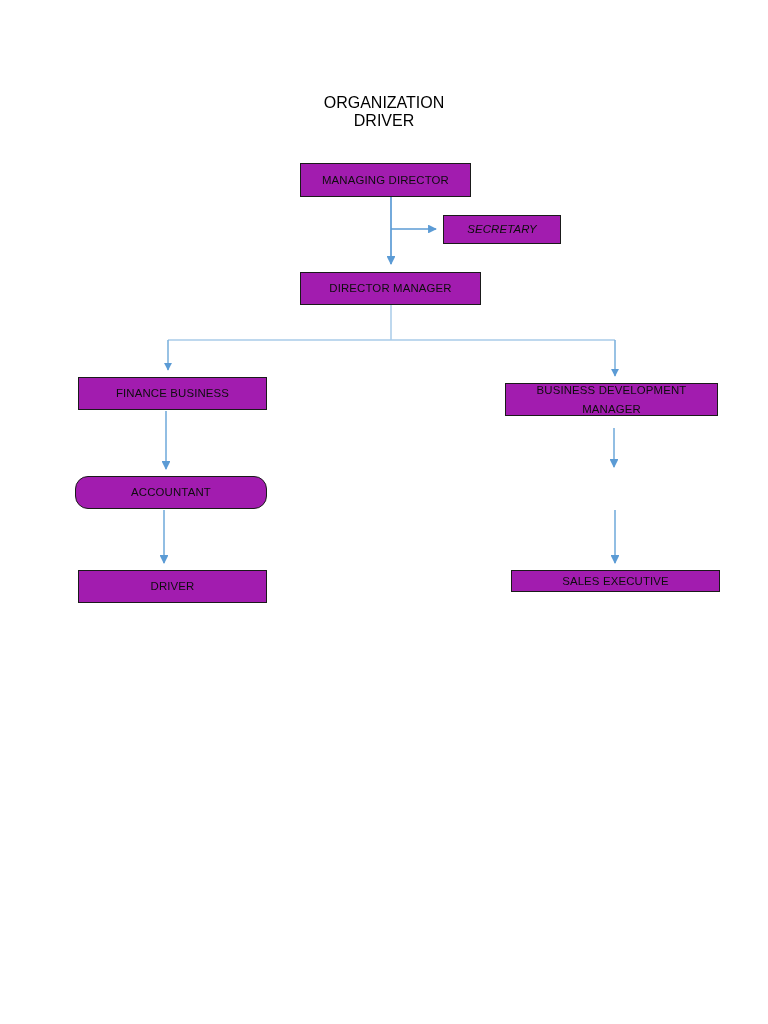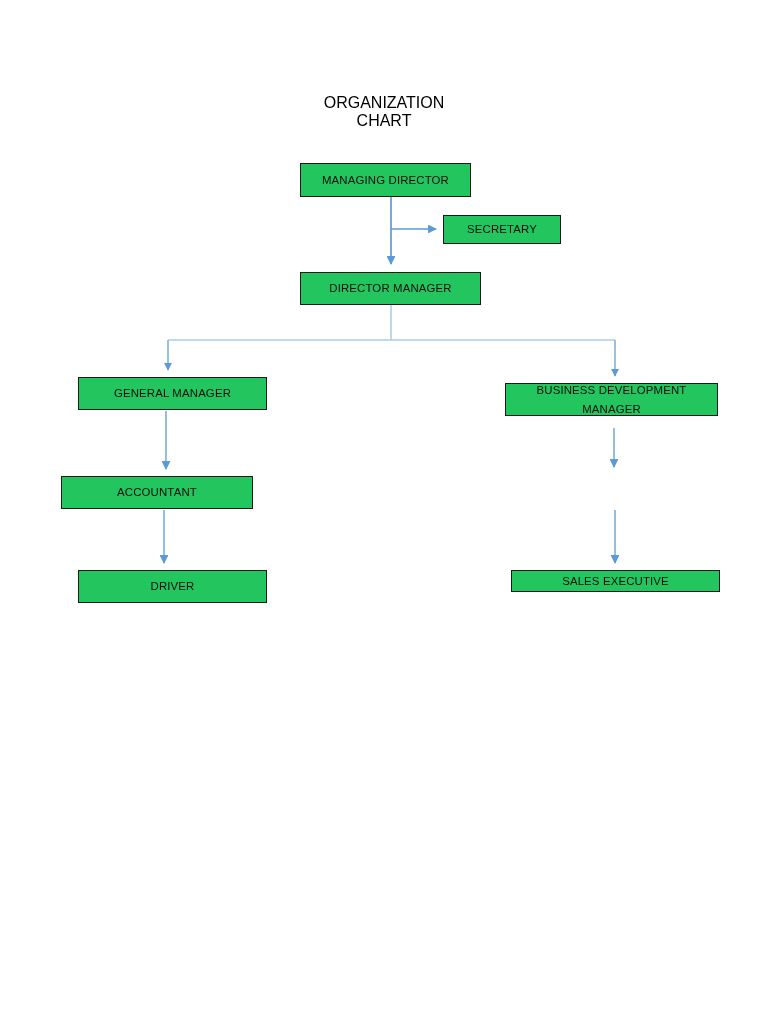--- a/index.html
+++ b/index.html
@@ -26,21 +26,21 @@
     position: absolute;
     left: 299px;
     top: 94px;
     width: 170px;
     text-align: center;
   }
   .node {
     position: absolute;
     box-sizing: border-box;
     border: 1.4px solid #1a1a1a;
-    background: #22c55e;
+    background: #a21caf;
     display: flex;
     align-items: center;
     justify-content: center;
     text-align: center;
     font-size: 11.4px;
     color: #0d0d0d;
     letter-spacing: 0.15px;
     line-height: 1.65;
     padding: 0 6px;
     z-index: 3;
@@ -54,21 +54,21 @@
     z-index: 1;
     pointer-events: none;
   }
 </style>
 </head>
 <body>
 
 <div id="page">
 
   <div id="title-wrap">
-    <span class="t-inner">ORGANIZATION CHART</span>
+    <span class="t-inner">ORGANIZATION DRIVER</span>
   </div>
 
   <svg id="connectors" viewBox="0 0 768 1024" width="768" height="1024" xmlns="http://www.w3.org/2000/svg">
     <defs>
       <marker id="ah" viewBox="0 0 10 10" refX="9" refY="5" markerWidth="5.2" markerHeight="5.2" orient="auto-start-reverse">
         <path d="M 0 0 L 10 5 L 0 10 z" fill="#5b9bd5"></path>
       </marker>
     </defs>
 
     <g>
@@ -99,33 +99,33 @@
     </g>
 
     <g>
       <path d="M 615 510 L 615 563" stroke="#7fb3de" stroke-width="1.7" fill="none" marker-end="url(#ah)"></path>
     </g>
   </svg>
 
   <div class="node" id="n0" style="left: 300px; top: 163px; width: 171px; height: 34px;">
     <span>MANAGING DIRECTOR</span>
   </div>
-  <div class="node" id="n1" style="left: 443px; top: 215px; width: 118px; height: 29px;">
+  <div class="node" id="n1" style="left: 443px; top: 215px; width: 118px; height: 29px; font-style: italic;">
     <span>SECRETARY</span>
   </div>
   <div class="node" id="n2" style="left: 300px; top: 272px; width: 181px; height: 33px;">
     <span>DIRECTOR MANAGER</span>
   </div>
   <div class="node" id="n3" style="left: 78px; top: 377px; width: 189px; height: 33px;">
-    <span>GENERAL MANAGER</span>
+    <span>FINANCE BUSINESS</span>
   </div>
   <div class="node" id="n4" style="left: 505px; top: 383px; width: 213px; height: 33px;">
     <span>BUSINESS DEVELOPMENT MANAGER</span>
   </div>
-  <div class="node" id="n5" style="left: 61px; top: 476px; width: 192px; height: 33px;">
+  <div class="node" id="n5" style="left: 75px; top: 476px; width: 192px; height: 33px; border-radius: 13px;">
     <span>ACCOUNTANT</span>
   </div>
   <div class="node" id="n7" style="left: 78px; top: 570px; width: 189px; height: 33px;">
     <span>DRIVER</span>
   </div>
   <div class="node" id="n8" style="left: 511px; top: 570px; width: 209px; height: 22px;">
     <span>SALES EXECUTIVE</span>
   </div>
 
 </div>

